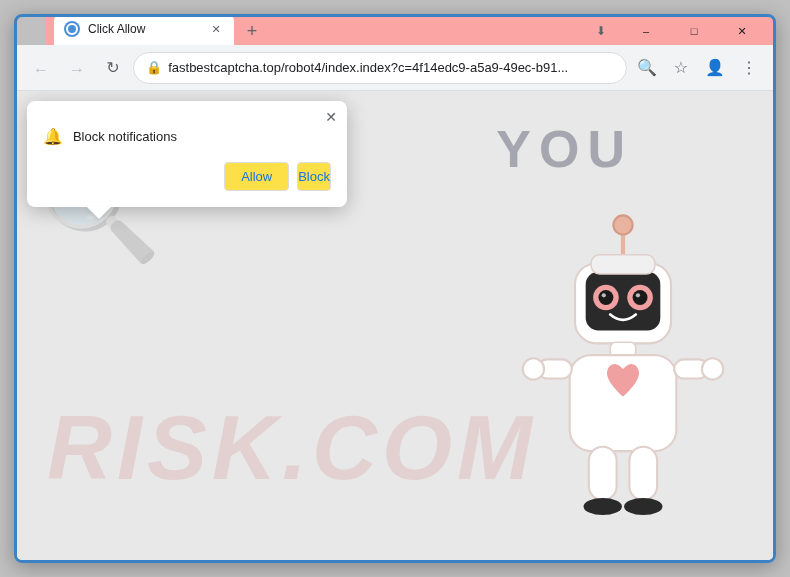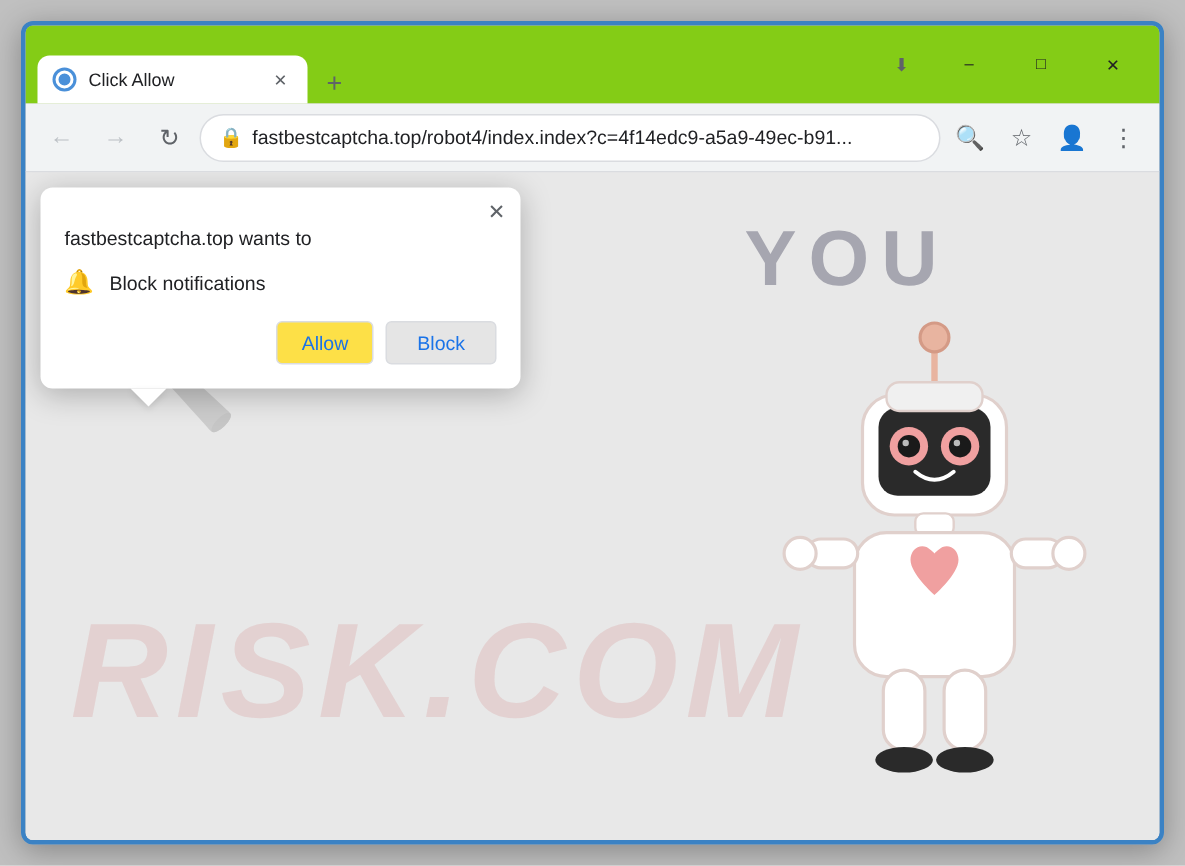--- a/index.html
+++ b/index.html
@@ -20,27 +20,28 @@
       border: 3px solid #3b82c4;
       border-radius: 8px;
       overflow: hidden;
       display: flex;
       flex-direction: column;
       box-shadow: 0 4px 20px rgba(0,0,0,0.3);
     }
 
     
     .title-bar {
-      background: #84cc16;
-      height: 52px;
+      background: #fca5a5;
+      height: 28px;
       display: flex;
       align-items: center;
       padding: 0 8px;
       gap: 0;
       flex-shrink: 0;
+      margin-left: 29px;
     }
 
     .tab-area {
       display: flex;
       align-items: flex-end;
       flex: 1;
       height: 100%;
     }
 
     .tab {
@@ -332,24 +333,24 @@
       border-radius: 4px;
       border: 1px solid #dadce0;
       background: #fde047;
       color: #1a73e8;
       font-size: 13px;
       cursor: pointer;
       font-weight: 500;
     }
 
     .btn-block {
-      padding: 6px 20px;
+      padding: 6px 0;
       border-radius: 4px;
       border: 1px solid #dadce0;
-      background: #e5e5e5;
+      background: #fde047;
       color: #1a73e8;
       font-size: 13px;
       cursor: pointer;
       font-weight: 500;
     }
 
     
     .notification-popup::after {
       content: '';
       position: absolute;
@@ -461,21 +462,20 @@
 
           <ellipse cx="119" cy="278" rx="18" ry="8" fill="#2a2a2a"></ellipse>
         </svg>
       </div>
 
       <div class="notification-popup">
         <div class="popup-close-row">
           <div class="popup-close-btn">✕</div>
         </div>
         <div class="popup-body">
-          <div class="popup-title">fastbestcaptcha.top wants to</div>
           <div class="popup-permission-row">
             <span class="bell-icon">🔔</span>
             <span class="permission-label">Block notifications</span>
           </div>
           <div class="popup-buttons">
             <button class="btn-allow">Allow</button>
             <button class="btn-block">Block</button>
           </div>
         </div>
       </div>

